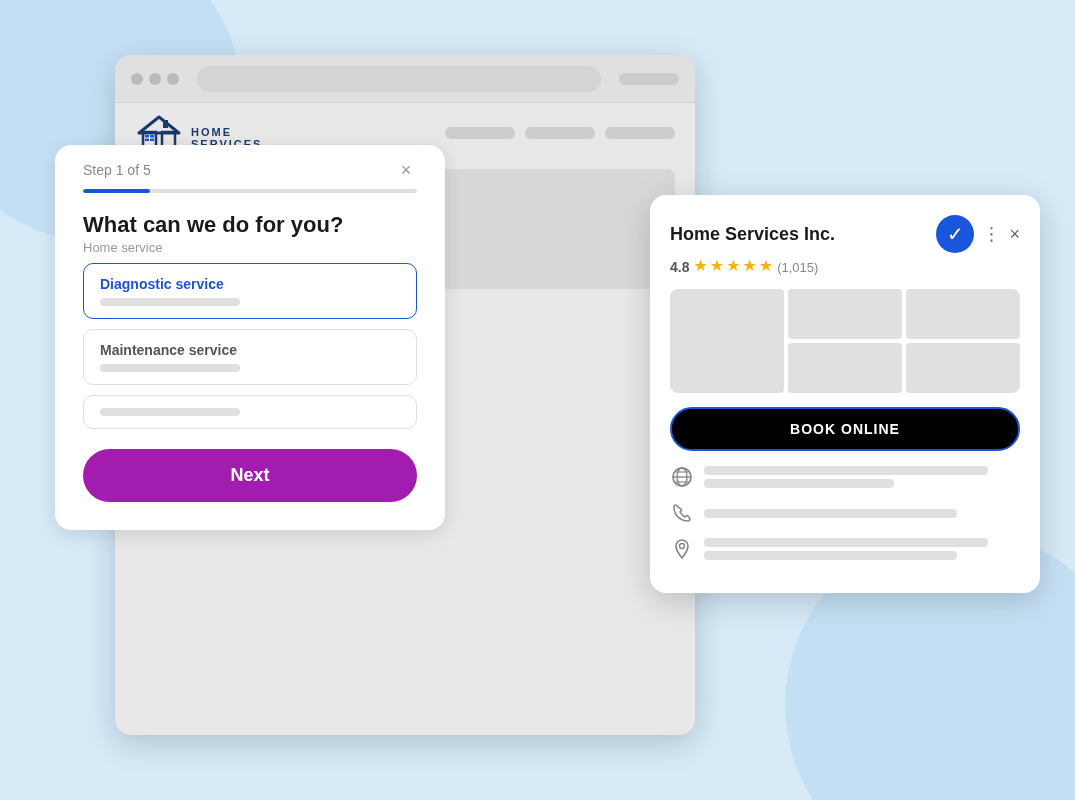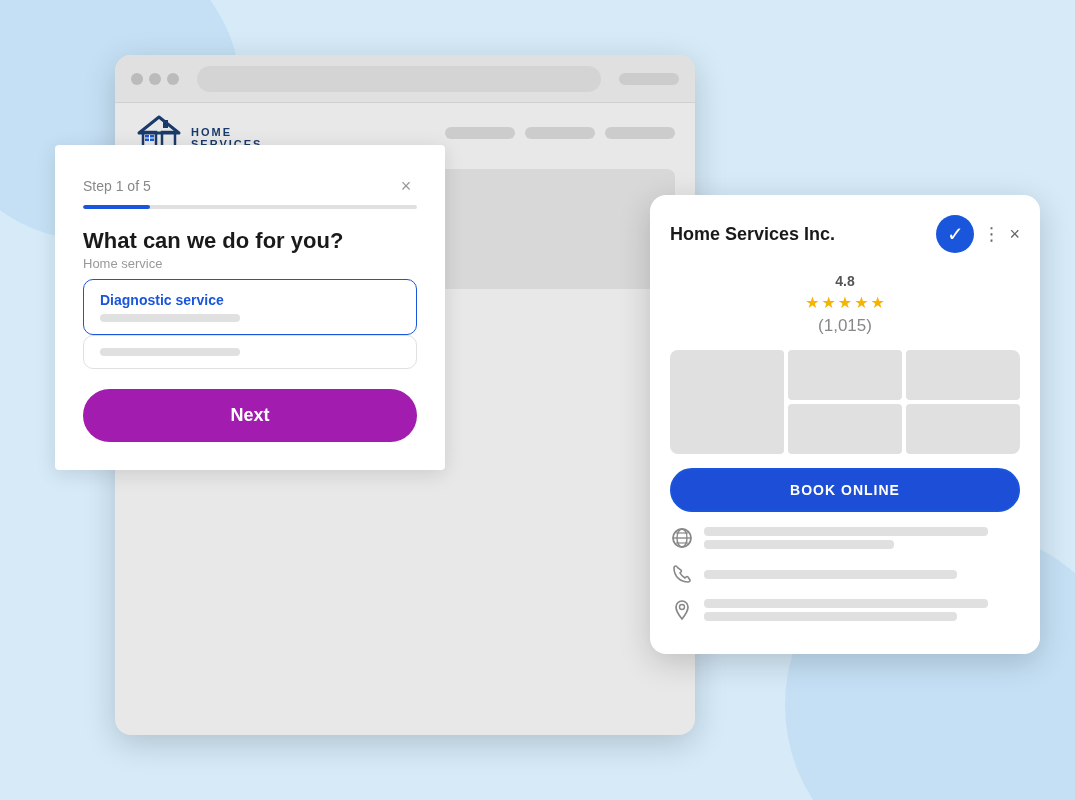--- a/index.html
+++ b/index.html
@@ -105,23 +105,23 @@
       color: #1a3a6b;
     }
 
     
     .step-card {
       position: absolute;
       top: 145px;
       left: 55px;
       width: 390px;
       background: #fff;
-      border-radius: 4px;
+      border-radius: 16px;
       box-shadow: 0 4px 20px rgba(0,0,0,0.12);
-      padding: 30px 28px 28px 28px;
+      padding: 14px 28px 28px 28px;
       z-index: 3;
     }
 
     .step-header {
       display: flex;
       justify-content: space-between;
       align-items: center;
       margin-bottom: 8px;
     }
 
@@ -166,20 +166,21 @@
     .services-label {
       font-size: 13px;
       color: #999;
       margin-bottom: 8px;
     }
 
     .service-option {
       border: 1.5px solid #e0e0e0;
       border-radius: 10px;
       padding: 12px 16px;
+      margin-bottom: 10px;
       cursor: pointer;
     }
     .service-option.selected {
       border-color: #1a56db;
       background: #fff;
     }
 
     .service-option-title {
       font-size: 14px;
       font-weight: 600;
@@ -222,21 +223,21 @@
       border-radius: 16px;
       box-shadow: 0 8px 32px rgba(0,0,0,0.18);
       padding: 20px 20px 20px 20px;
       z-index: 5;
     }
 
     .business-card-header {
       display: flex;
       align-items: center;
       justify-content: space-between;
-      margin-bottom: 20px;
+      margin-bottom: 3px;
     }
 
     .business-name {
       font-size: 18px;
       font-weight: 700;
       color: #1a1a1a;
       flex: 1;
     }
 
     .verified-badge {
@@ -268,44 +269,43 @@
       letter-spacing: 1px;
     }
     .x-icon {
       color: #666;
       font-size: 18px;
       cursor: pointer;
     }
 
     .rating-row {
       display: flex;
-      align-items: center;
+      align-items: flex-end;
       gap: 4px;
       margin-bottom: 14px;
-      flex-direction: column;
     }
     .rating-number {
       font-size: 14px;
       color: #555;
       font-weight: 600;
     }
     .stars {
       display: flex;
       gap: 2px;
     }
     .star {
       color: #f4b400;
       font-size: 16px;
     }
     .star-half {
       color: #f4b400;
       font-size: 16px;
     }
     .rating-count {
-      font-size: 17px;
+      font-size: 13px;
       color: #888;
     }
 
     .image-grid {
       display: grid;
       grid-template-columns: 1fr 1fr 1fr;
       grid-template-rows: 50px 50px;
       gap: 4px;
       margin-bottom: 14px;
       border-radius: 8px;
@@ -316,21 +316,21 @@
       border-radius: 4px;
     }
     .img-placeholder.tall {
       grid-row: span 2;
       border-radius: 4px;
     }
 
     .book-btn {
       display: block;
       width: 100%;
-      background: #1d4ed8;
+      background: #000000;
       color: #fff;
       border: 2.5px solid #1a56db;
       border-radius: 28px;
       padding: 12px;
       font-size: 14px;
       font-weight: 700;
       letter-spacing: 1px;
       cursor: pointer;
       text-align: center;
       margin-bottom: 14px;
@@ -434,20 +434,24 @@
 
   <div class="step-question">What can we do for you?</div>
 
   <div class="services-label">Home service</div>
 
   <div class="service-option selected">
     <div class="service-option-title">Diagnostic service</div>
     <div class="service-option-line"></div>
   </div>
 
+  <div class="service-option unselected">
+    <div class="service-option-title unselected" style="color:#555;">Maintenance service</div>
+    <div class="service-option-line"></div>
+  </div>
 
   <div class="service-option unselected">
     <div class="service-option-line"></div>
   </div>
 
   <button class="next-btn">Next</button>
 </div>
 
 <div class="business-card">
   <div class="business-card-header">

